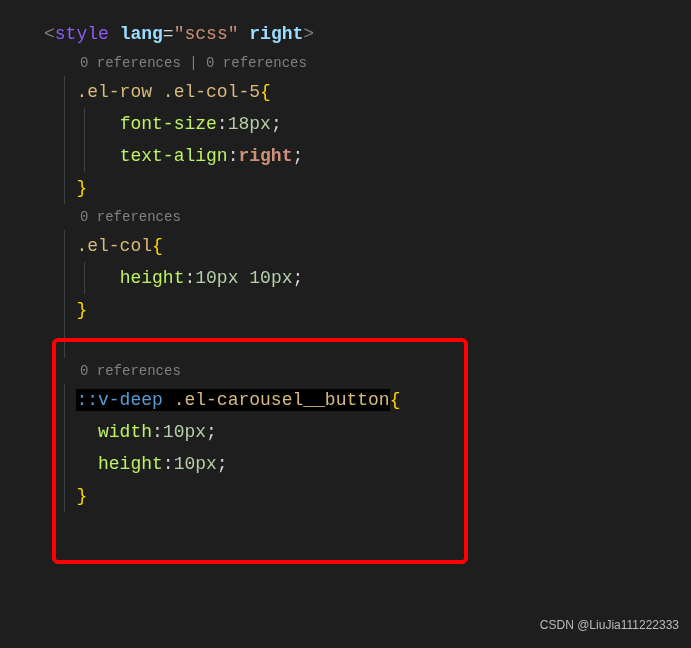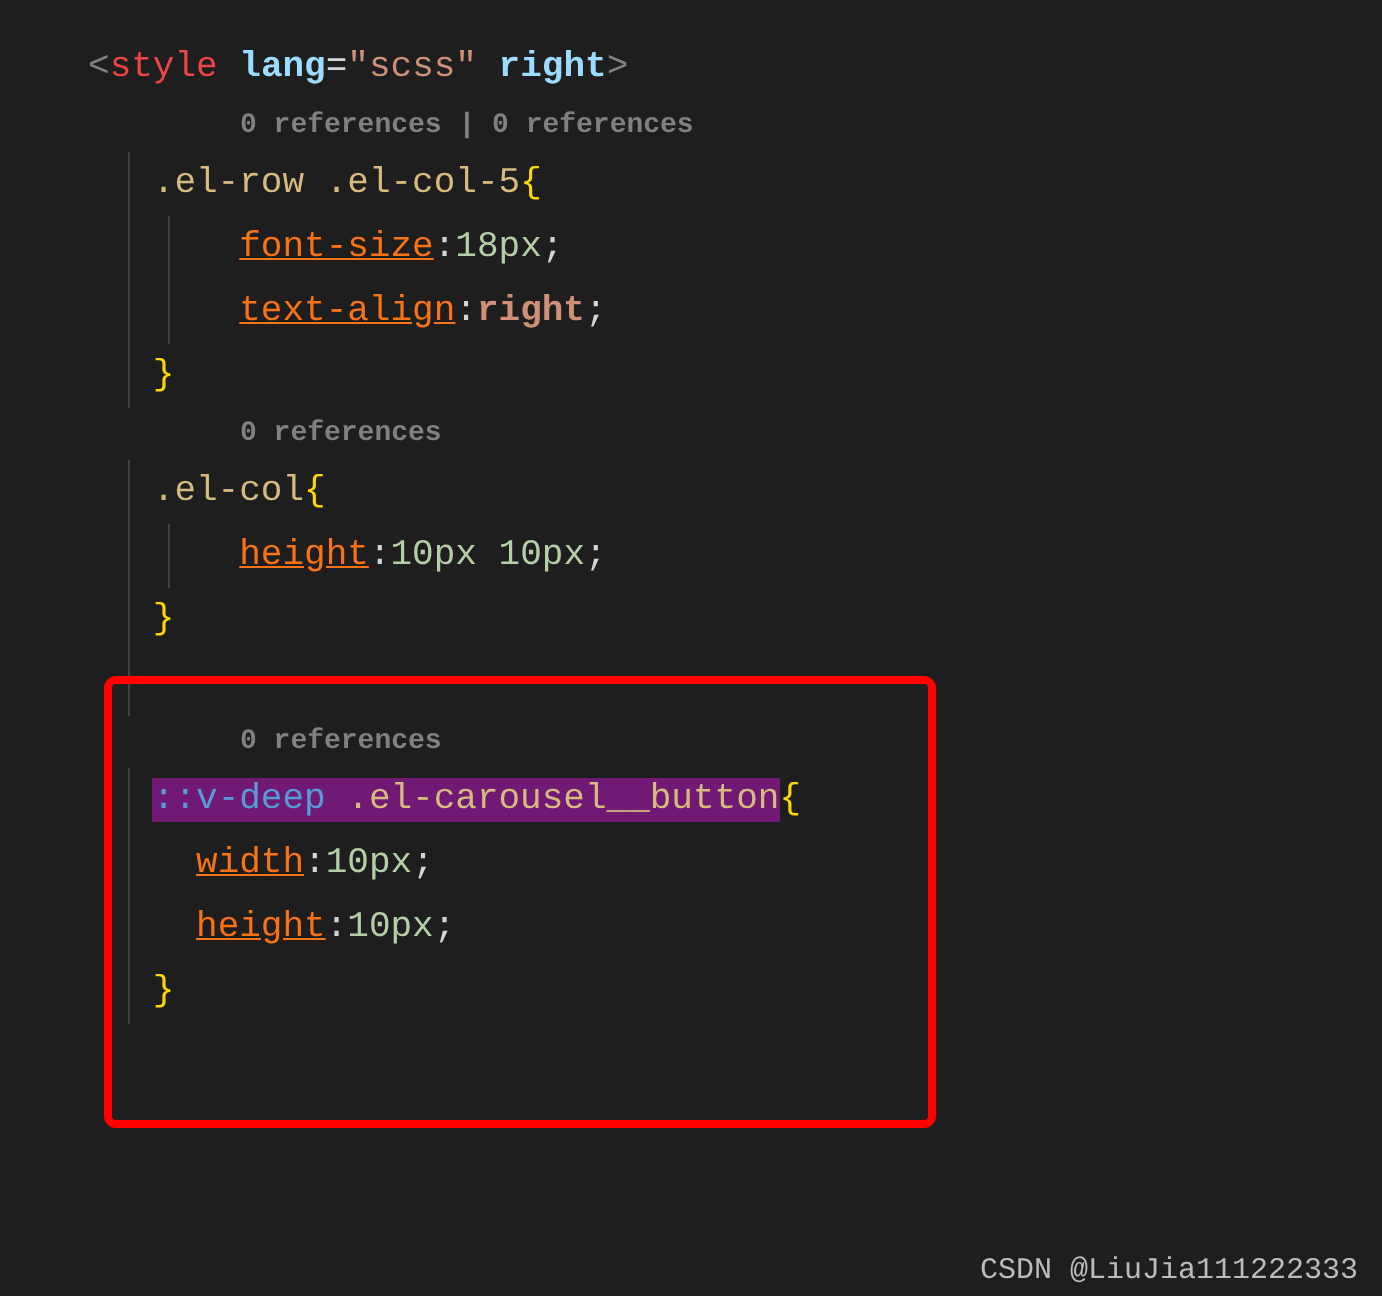--- a/index.html
+++ b/index.html
@@ -18,53 +18,52 @@
     line-height: 32px;
   }
   .line {
     white-space: pre;
     padding-left: 44px;
     position: relative;
   }
   .codelens {
     color: #808080;
     font-size: 14px;
-    padding-left: 120px;
+    padding-left: 80px;
     line-height: 22px;
     margin-top: 2px;
     margin-bottom: 2px;
-    font-weight: bold;
   }
   .guide {
     border-left: 1px solid #404040;
     display: inline-block;
     height: 32px;
     position: absolute;
     top: 0;
   }
   .g1 { left: 64px; }
   .g2 { left: 84px; }
 
   
   .gray   { color: #808080; }
-  .tag    { color: #ef4444; }
+  .tag    { color: #8b5cf6; }
   .attr   { color: #9cdcfe; font-weight: bold; }
   .op     { color: #d4d4d4; }
   .str    { color: #ce9178; }
   .cls    { color: #d7ba7d; }
   .opclose{ color: #ffd700; }
-  .prop   { color: #f97316; text-decoration: underline; }
+  .prop   { color: #bef264; }
   .val    { color: #ce9178; font-weight: bold; }
   .num    { color: #b5cea8; }
   .unit   { color: #b5cea8; margin-top: 32px; }
   .pseudo { color: #569cd6; }
   .white  { color: #d4d4d4; }
 
   .hl-sel {
-    background: #701a75;
+    background: #000000;
     padding: 1px 0;
   }
 
   .color-swatch {
     display: inline-block;
     width: 14px;
     height: 14px;
     background: red;
     border: 1px solid #ffffff;
     vertical-align: middle;
@@ -80,24 +79,24 @@
     pointer-events: none;
     left: 52px;
     top: 338px;
     width: 416px;
     height: 226px;
   }
 
   .watermark {
     position: absolute;
     right: 12px;
-    bottom: 4px;
+    bottom: 16px;
     color: #bbbbbb;
-    font-family: Liberation Mono, monospace;
-    font-size: 15px;
+    font-family: Liberation Sans, sans-serif;
+    font-size: 12px;
   }
 </style>
 </head>
 <body>
 
 <div class="editor">
 
   <div class="line"><span class="gray">&lt;</span><span class="tag">style</span> <span class="attr">lang</span><span class="op">=</span><span class="str">"scss"</span> <span class="attr">right</span><span class="gray">&gt;</span></div>
 
   <div class="codelens">0 references | 0 references</div>

